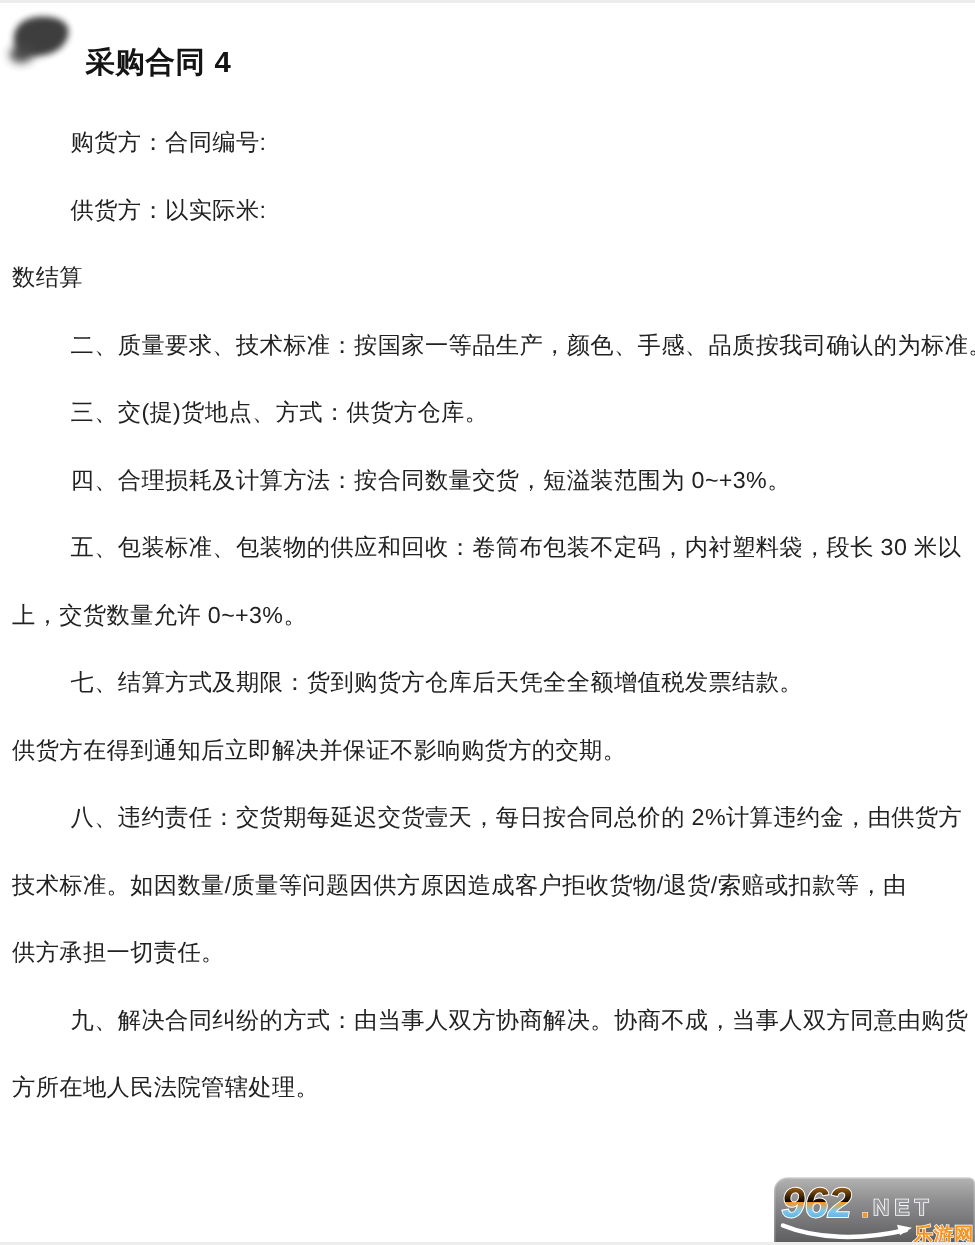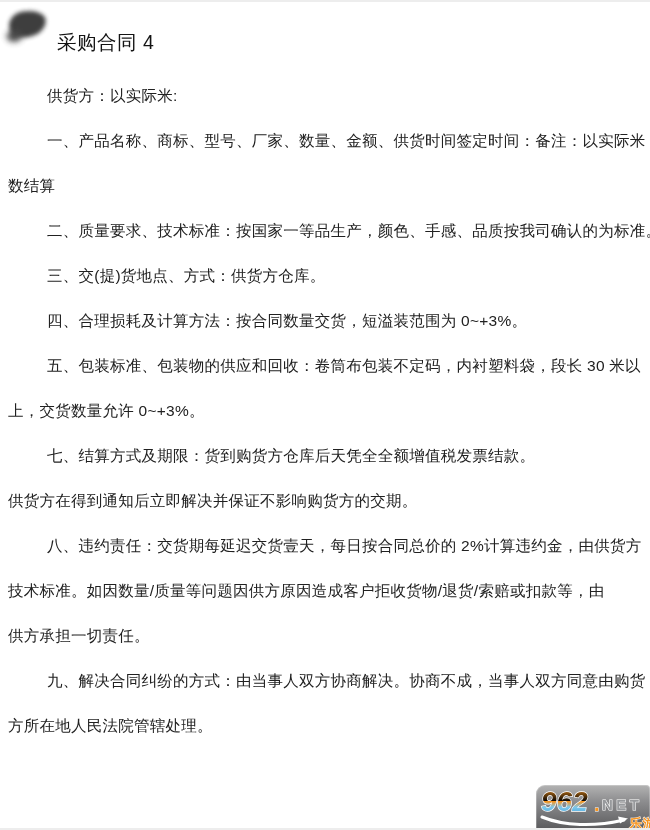--- a/index.html
+++ b/index.html
@@ -24,55 +24,55 @@
     filter:blur(2px);
     opacity:.92;
   }
   .corner-artifact:after{
     content:"";position:absolute;left:-4px;bottom:-3px;width:16px;height:12px;
     background:#3a3a3a;border-radius:50%;filter:blur(2px);
   }
 
   .doc-title{
     position:absolute;left:57px;top:16px;
-    font-size:19.5px;line-height:26px;font-weight:400;color:#141414;
+    font-size:19.5px;line-height:26px;font-weight:700;color:#141414;
     letter-spacing:.5px;white-space:nowrap;
   }
 
   .doc-lines{
     position:absolute;left:8px;top:73px;right:0;
   }
   .line{
     height:45px;line-height:45px;
     font-size:15.5px;letter-spacing:.25px;color:#212121;
     white-space:nowrap;
   }
   .line.indent{padding-left:39px;}
 
   
   .watermark{
-    position:absolute;right:0;bottom:0;width:114px;height:45px;
+    position:absolute;right:0;bottom:0;width:134px;height:45px;
     background:linear-gradient(180deg,#b3b3b3 0%,#8e8e90 35%,#5a5a5c 100%);
     border-radius:9px 4px 0 0;
     box-shadow:0 0 0 1px rgba(255,255,255,.25) inset;
   }
   .watermark svg{display:block;}
 </style>
 </head>
 <body>
 
 <div class="edge-top"></div>
 
 <div class="corner-artifact"></div>
 
 <h1 class="doc-title">采购合同 4</h1>
 
 <div class="doc-lines">
+  <div class="line indent">购货方：合同编号:</div>
   <div class="line indent">供货方：以实际米:</div>
-  <div class="line indent">一、产品名称、商标、型号、厂家、数量、金额、供货时间签定时间：备注：以实际米</div>
   <div class="line">数结算</div>
   <div class="line indent">二、质量要求、技术标准：按国家一等品生产，颜色、手感、品质按我司确认的为标准。</div>
   <div class="line indent">三、交(提)货地点、方式：供货方仓库。</div>
   <div class="line indent">四、合理损耗及计算方法：按合同数量交货，短溢装范围为 0~+3%。</div>
   <div class="line indent">五、包装标准、包装物的供应和回收：卷筒布包装不定码，内衬塑料袋，段长 30 米以</div>
   <div class="line">上，交货数量允许 0~+3%。</div>
   <div class="line indent">七、结算方式及期限：货到购货方仓库后天凭全全额增值税发票结款。</div>
   <div class="line">供货方在得到通知后立即解决并保证不影响购货方的交期。</div>
   <div class="line indent">八、违约责任：交货期每延迟交货壹天，每日按合同总价的 2%计算违约金，由供货方</div>
   <div class="line">技术标准。如因数量/质量等问题因供方原因造成客户拒收货物/退货/索赔或扣款等，由</div>

